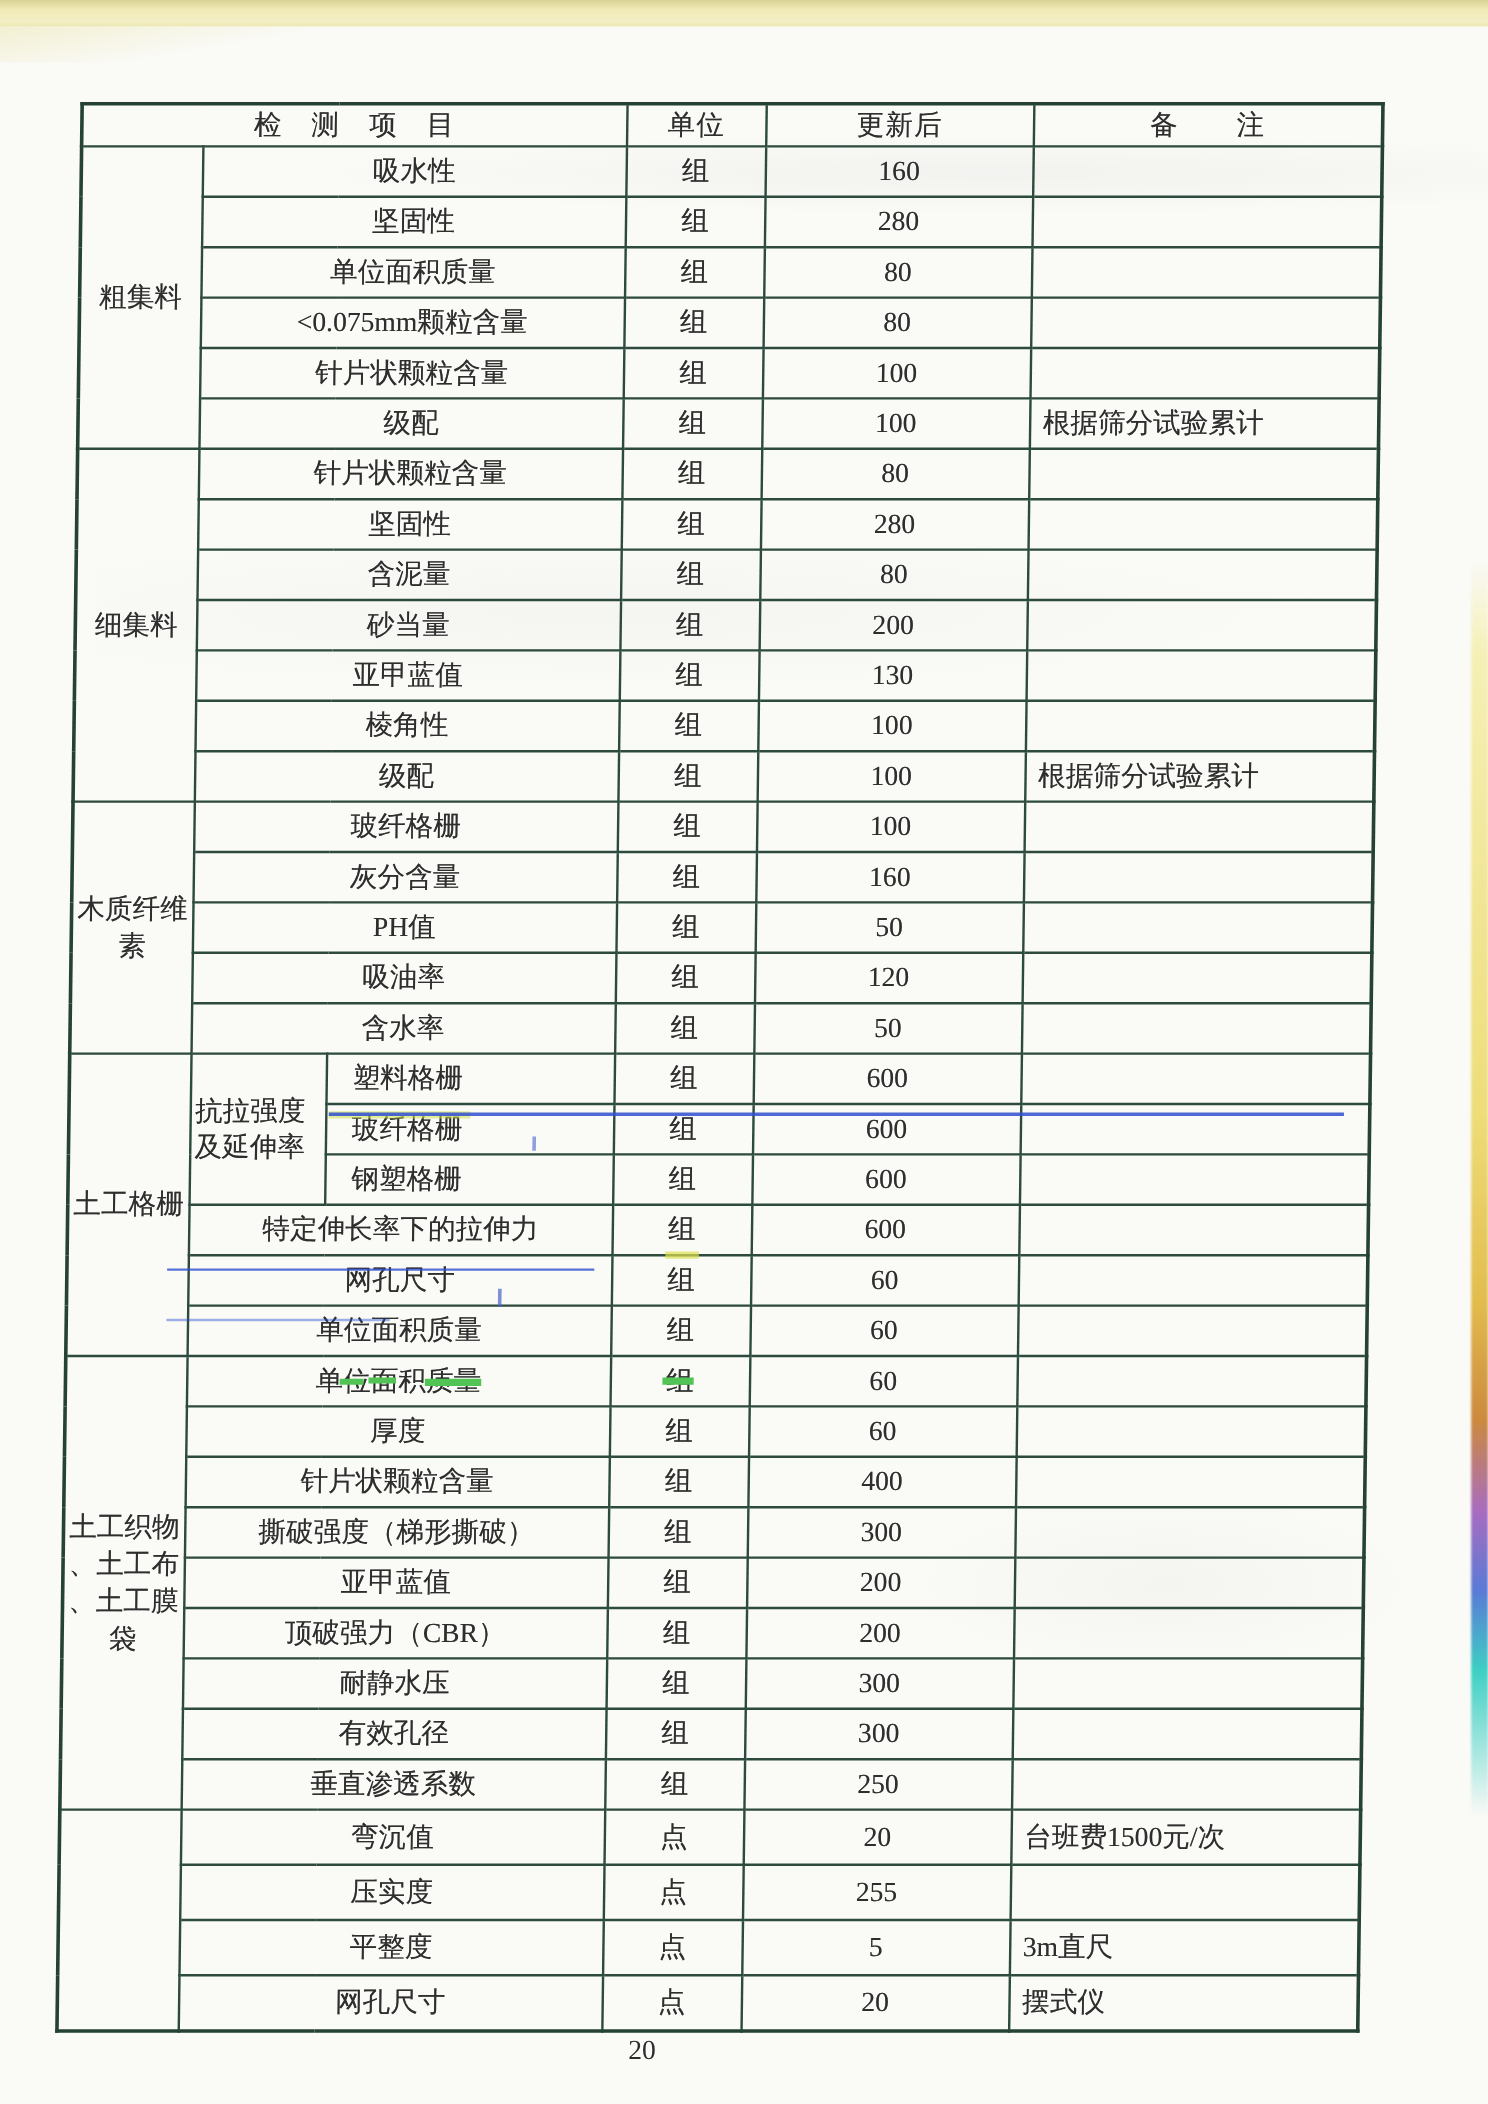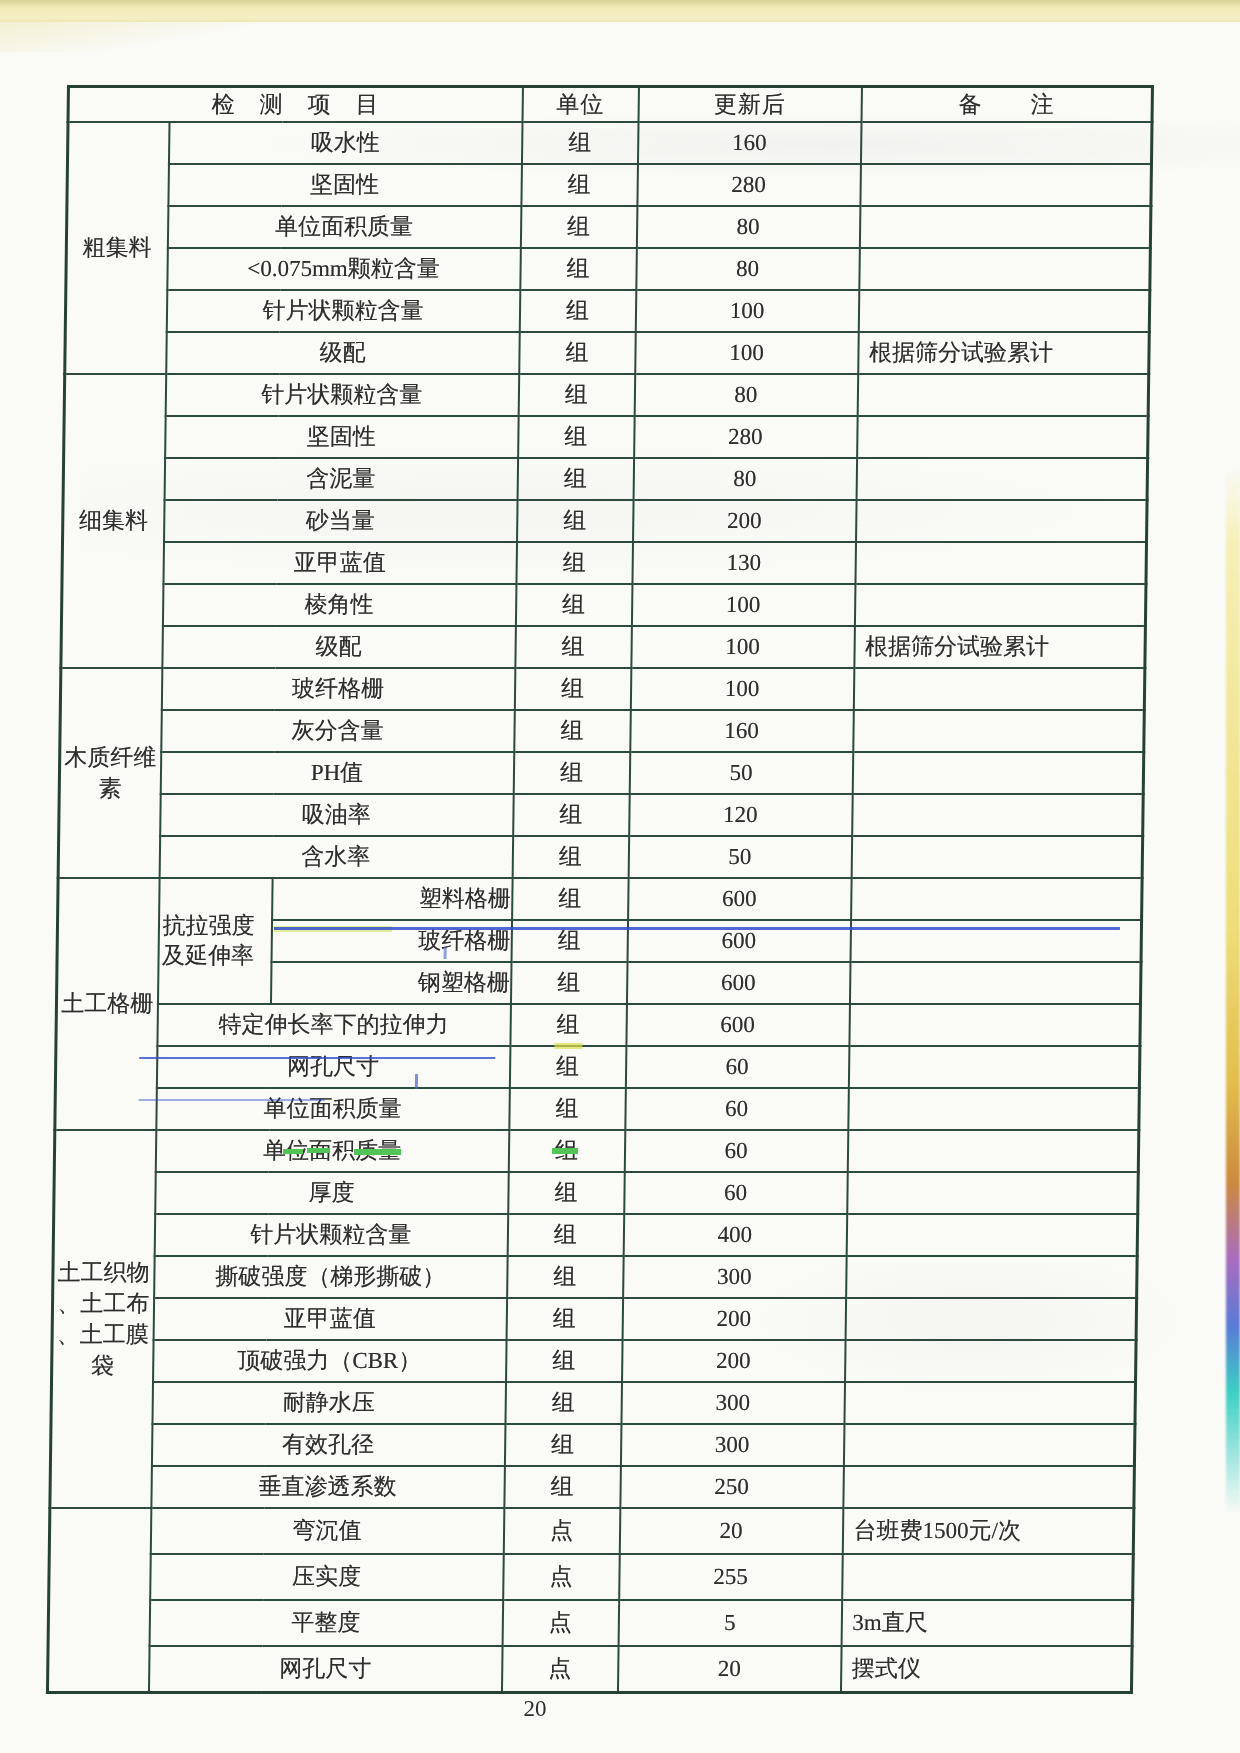--- a/index.html
+++ b/index.html
@@ -51,21 +51,21 @@
   th,td{
     border:2px solid #2c4a3d;
     font-size:23px;font-weight:normal;text-align:center;
     padding:0;height:40px;line-height:1.18;vertical-align:middle;
     text-shadow:0 0 .5px rgba(45,45,45,.55);
   }
   table{border:3px solid #254235;}
   thead th{height:33px;letter-spacing:1px;border-radius:16px;}
   .group-cell{white-space:pre-line;line-height:1.35;}
   .subgroup-cell{white-space:pre-line;text-align:left;padding-left:3px;line-height:1.3;}
-  .subitem-cell{text-align:right;padding-left:21px;}
+  .subitem-cell{text-align:left;padding-left:21px;}
   .remark-cell{text-align:left;padding-left:10px;margin-left:48px;}
   .tall-row td{height:44px;}
 
   
   .anno{position:absolute;pointer-events:none;}
   .pen-line-a{left:218px;top:842px;width:846px;height:3px;opacity:.85;}
   .pen-tint-a{left:218px;top:841px;width:118px;height:6px;opacity:.55;}
   .pen-line-b{left:85px;top:972px;width:356px;height:2px;opacity:.8;}
   .pen-line-c{left:85px;top:1014px;width:186px;height:2px;opacity:.45;}
   .pen-tick-cun{left:361px;top:989px;width:3px;height:15px;opacity:.7;}

